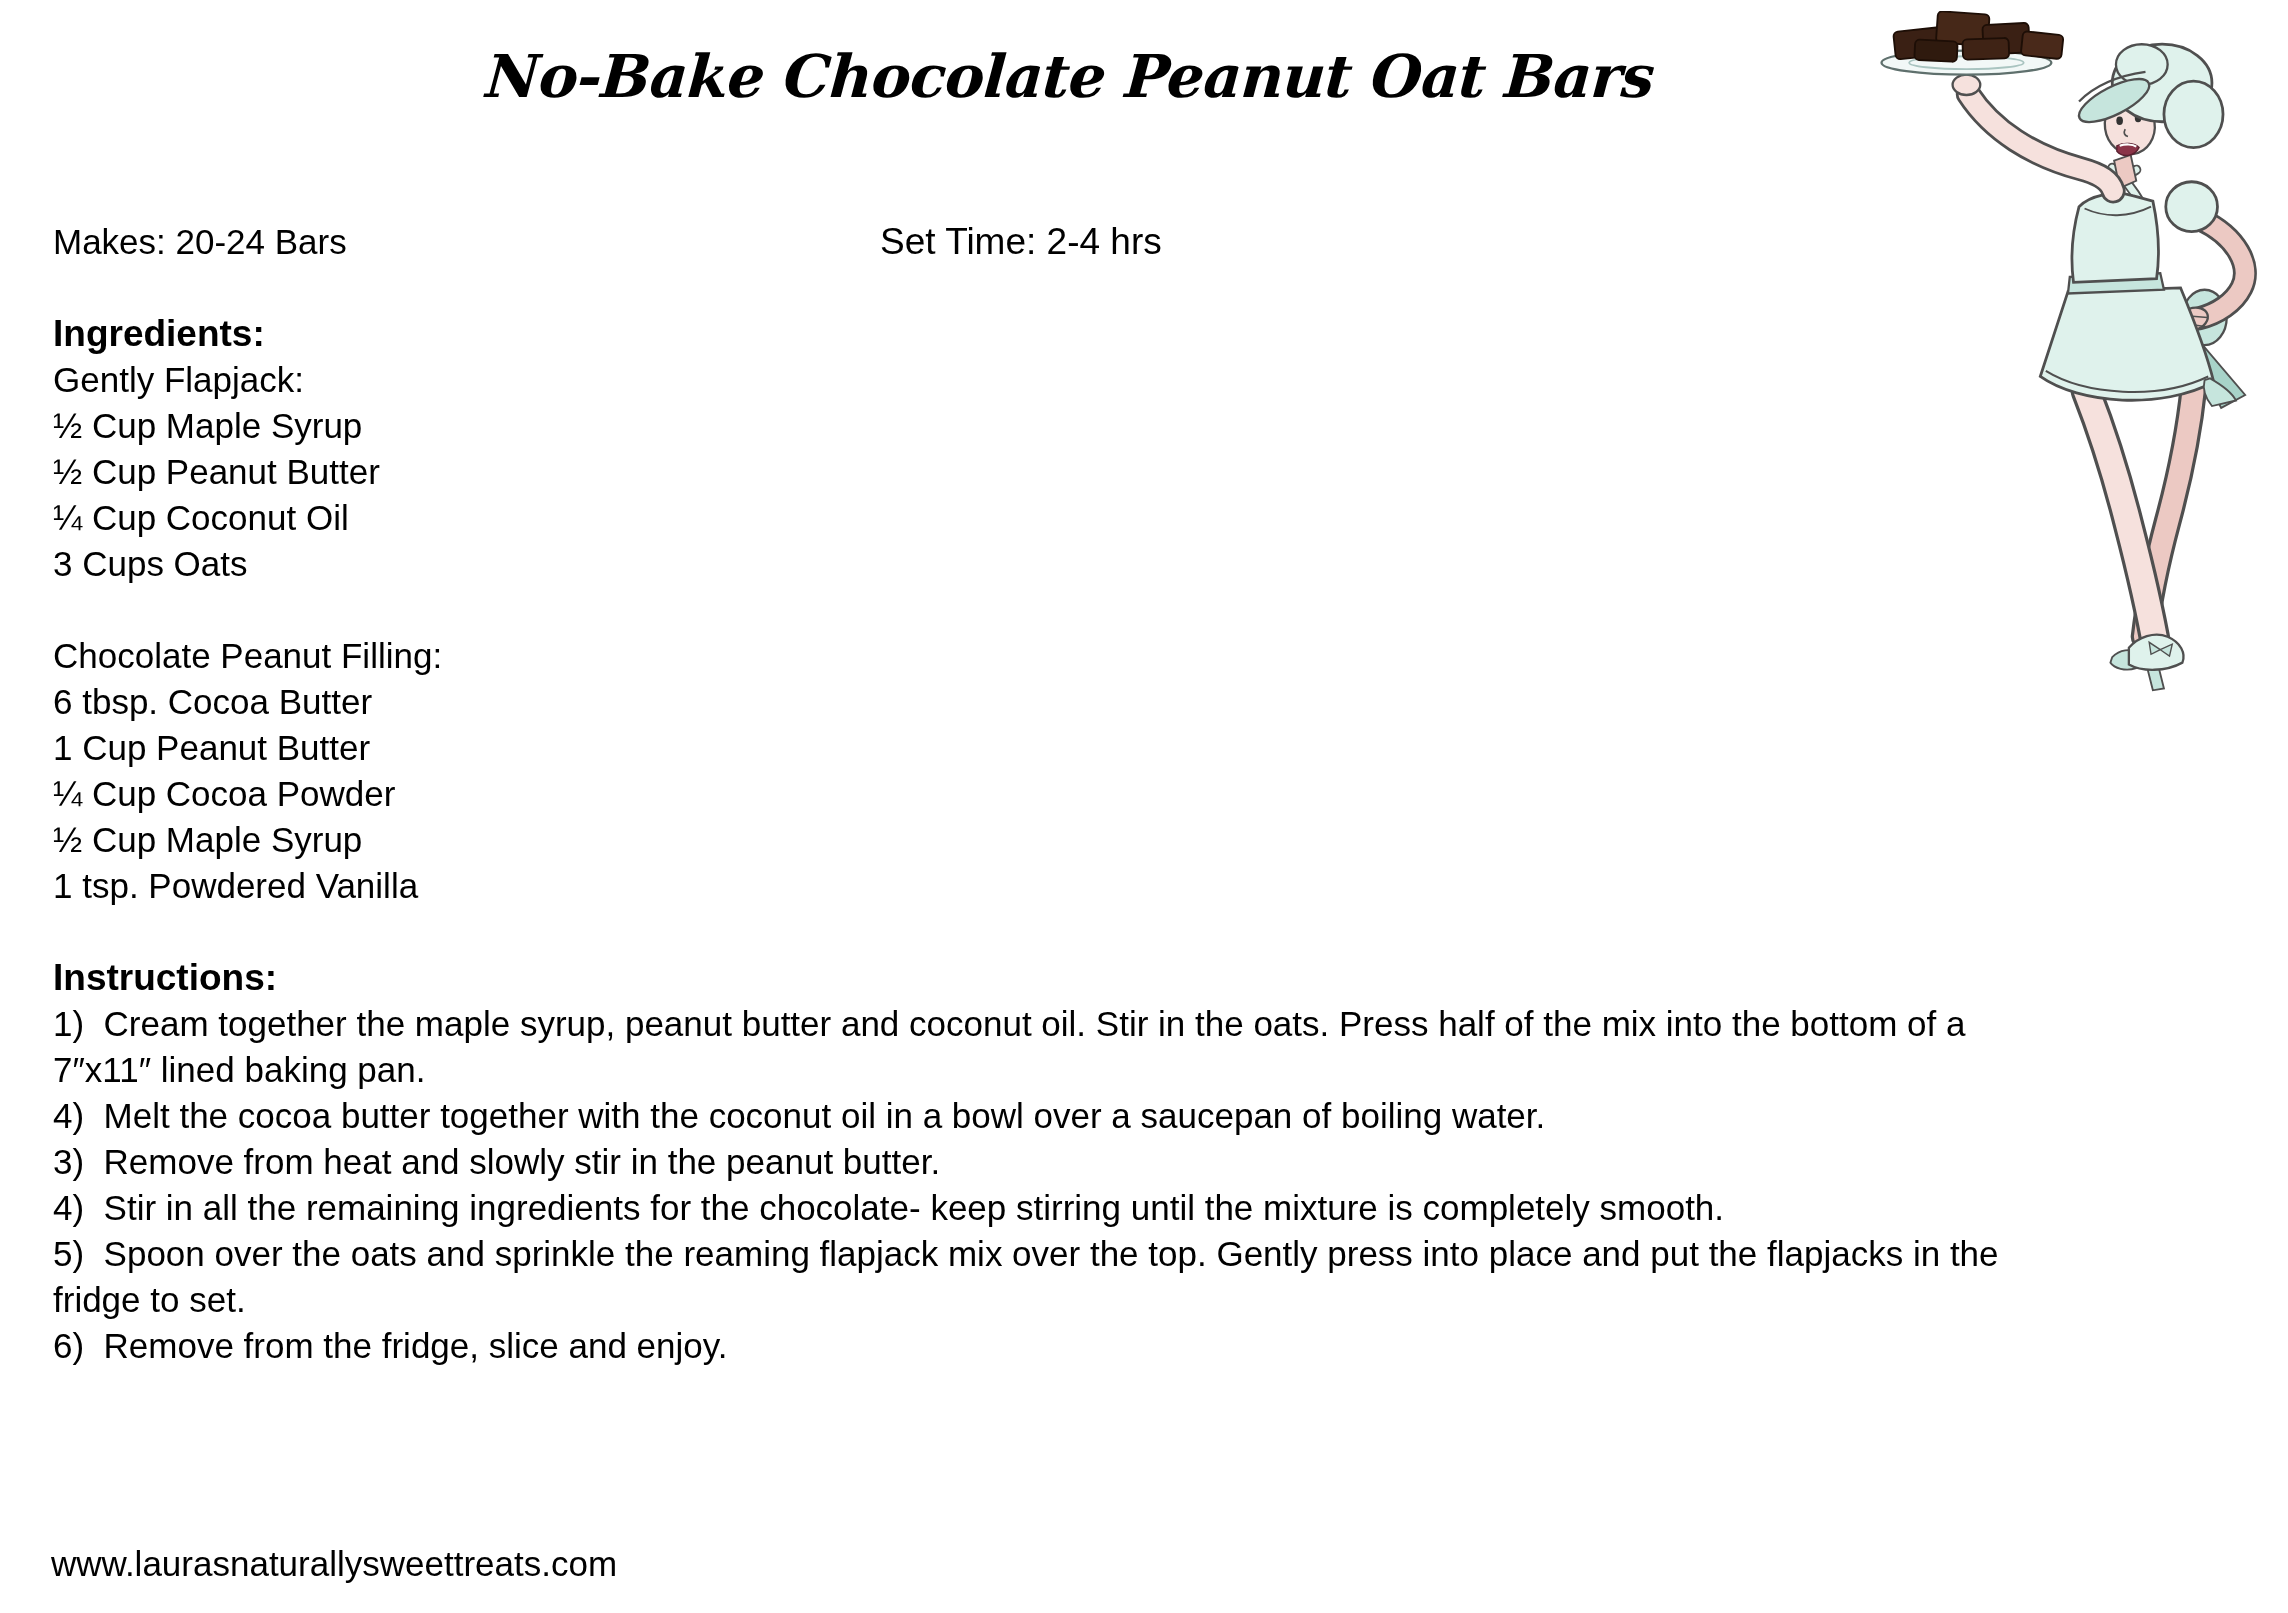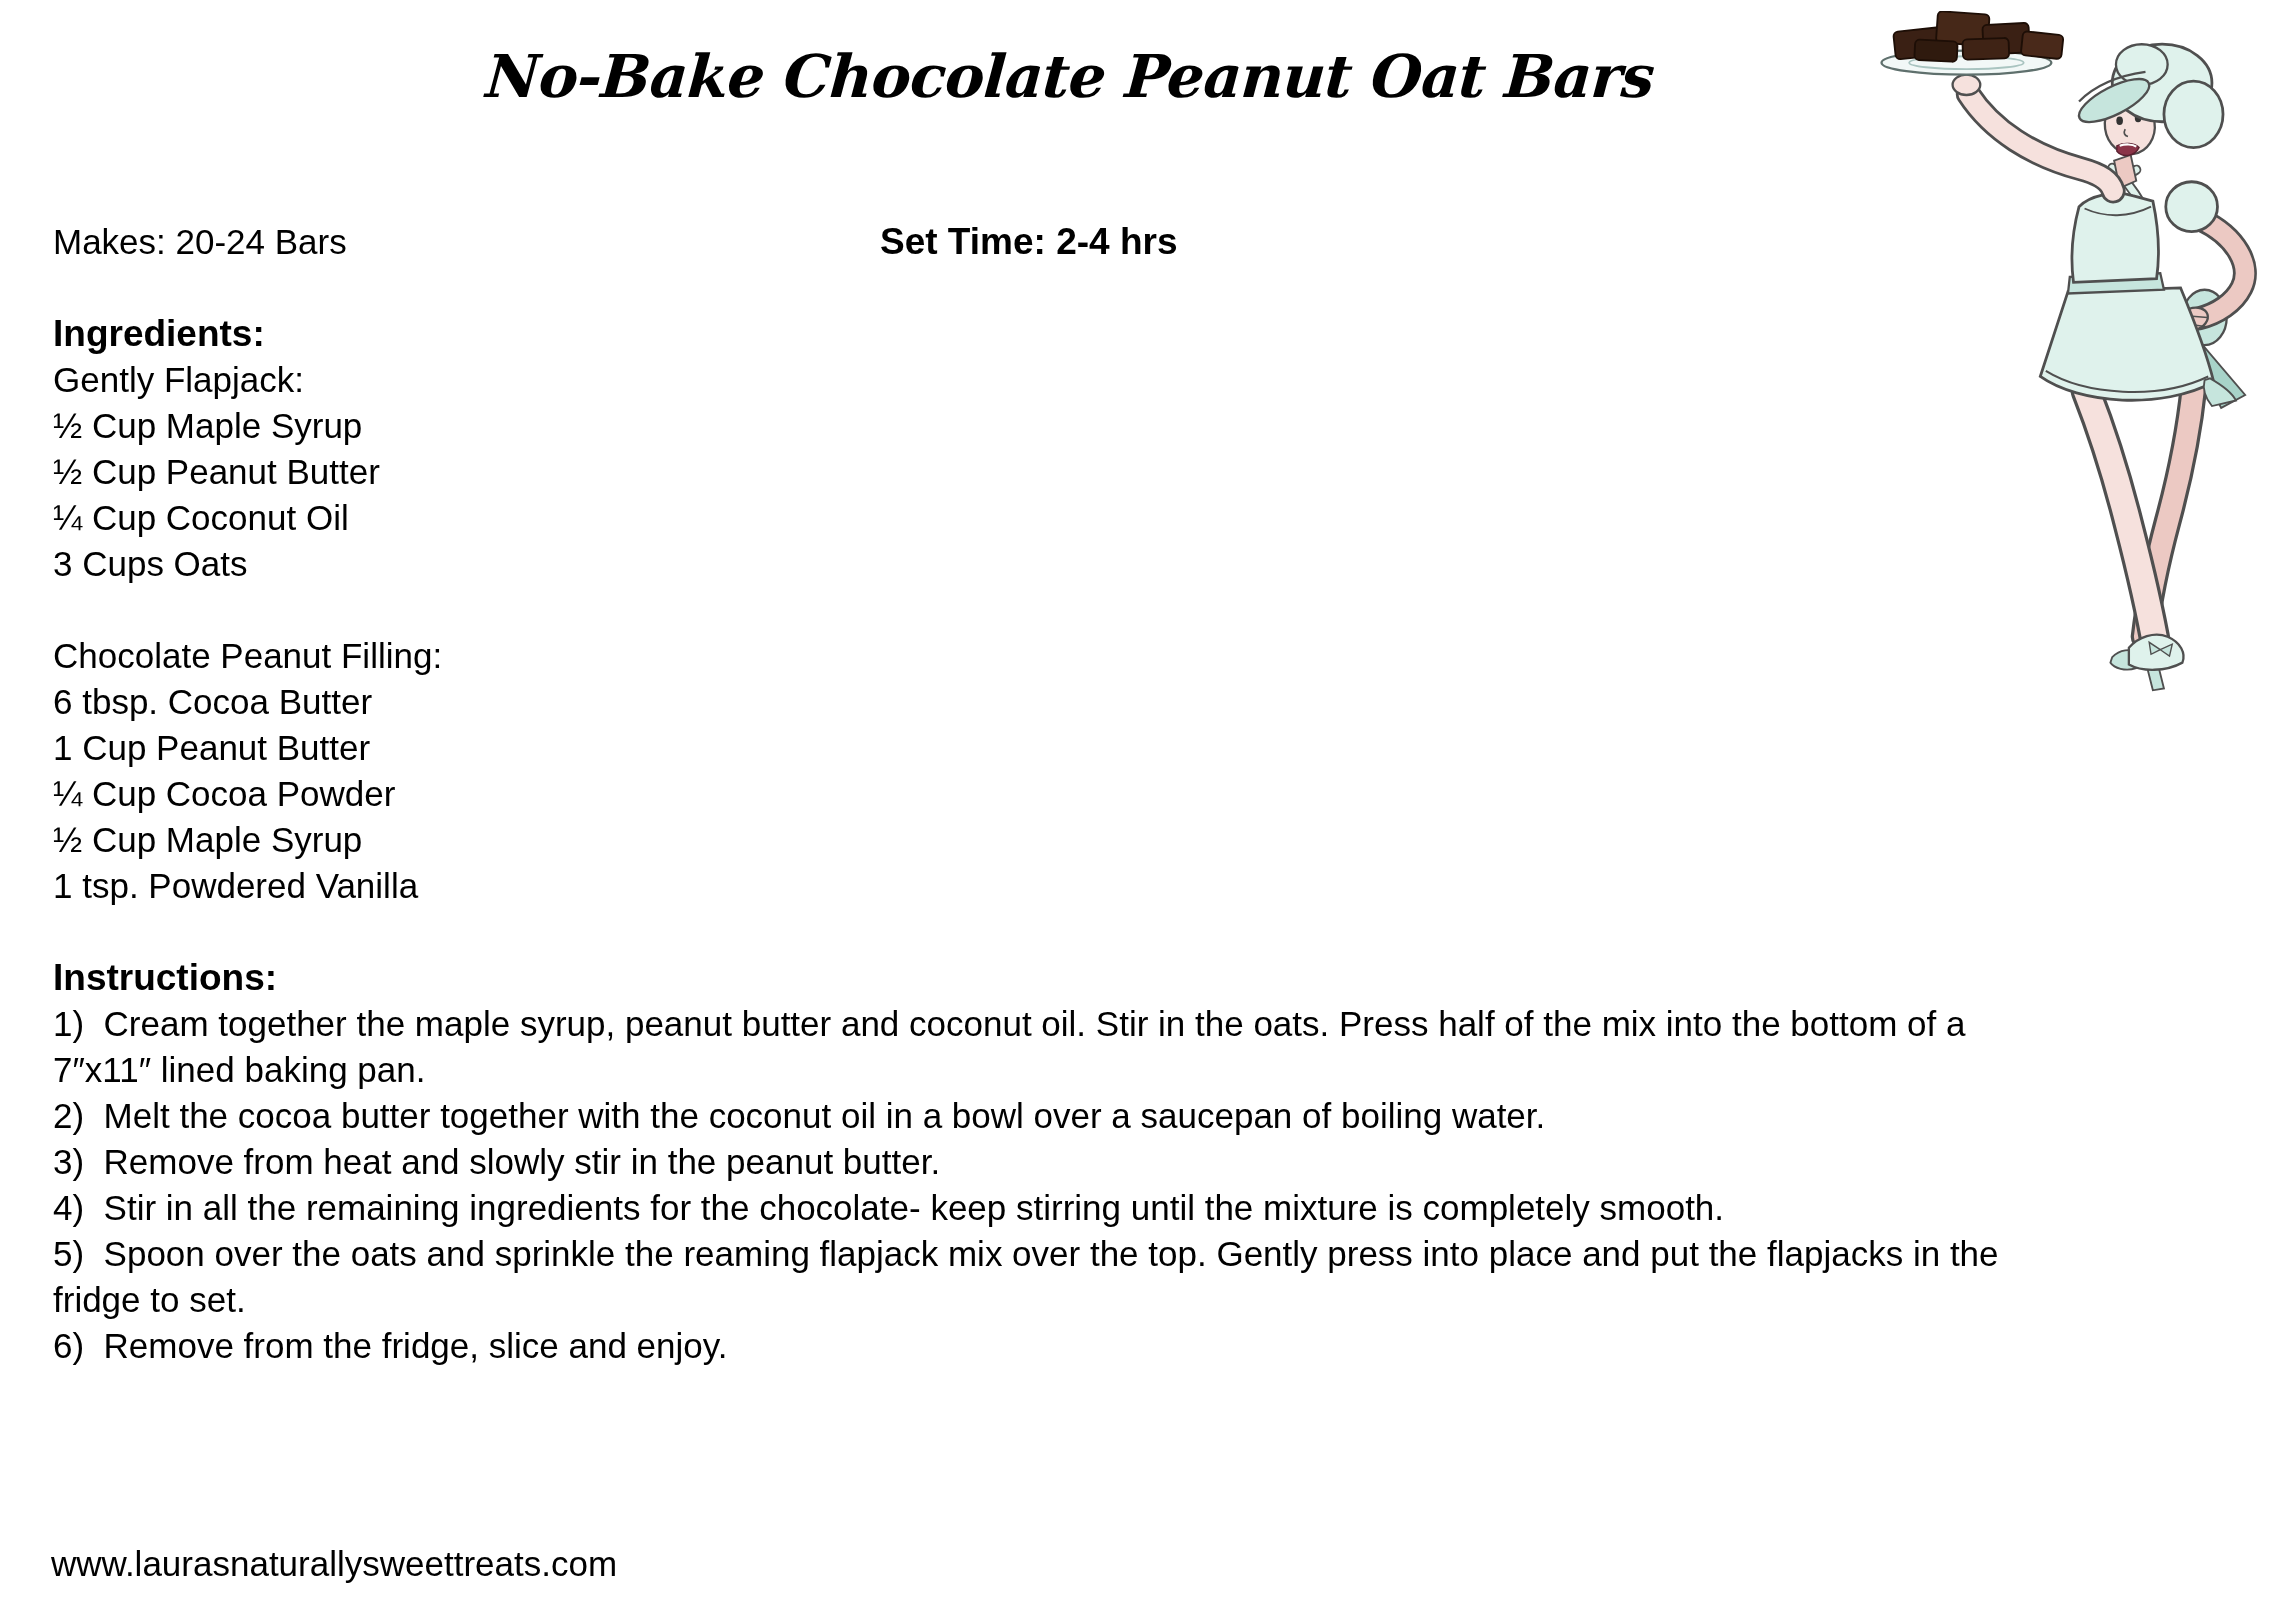--- a/index.html
+++ b/index.html
@@ -12,21 +12,21 @@
     position:absolute;left:461px;top:42px;width:1218px;
     text-align:center;white-space:nowrap;
     font-family:"DejaVu Serif",serif;font-style:italic;font-weight:700;
     font-size:59px;letter-spacing:-0.9px;transform:skewX(-4deg);
   }
   .textcol{position:absolute;left:53px;top:219px;width:2197px}
   .line{height:46px;line-height:46px;font-size:35px;white-space:pre}
   .b{font-weight:700;font-size:37px}
   .settime{
     position:absolute;left:880px;top:219px;height:46px;line-height:46px;
-    font-weight:700;font-size:37px;white-space:pre;
+    font-weight:400;font-size:37px;white-space:pre;
   }
   .site{position:absolute;left:51px;top:1541px;font-size:35px;line-height:46px}
   .figure{position:absolute;left:1837px;top:11px;width:425px;height:683px}
 </style>
 </head>
 <body>
 
 <div class="title">No-Bake Chocolate Peanut Oat Bars</div>
 
 <div class="settime">Set Time: 2-4 hrs</div>
@@ -47,21 +47,21 @@
   <div class="line">6 tbsp. Cocoa Butter</div>
   <div class="line">1 Cup Peanut Butter</div>
   <div class="line">¼ Cup Cocoa Powder</div>
   <div class="line">½ Cup Maple Syrup</div>
   <div class="line">1 tsp. Powdered Vanilla</div>
   <div class="line"></div>
 
   <div class="line b">Instructions:</div>
   <div class="line">1)  Cream together the maple syrup, peanut butter and coconut oil. Stir in the oats. Press half of the mix into the bottom of a</div>
   <div class="line">7″x11″ lined baking pan.</div>
-  <div class="line">2)  Melt the cocoa butter together with the coconut oil in a bowl over a saucepan of boiling water.</div>
+  <div class="line">4)  Melt the cocoa butter together with the coconut oil in a bowl over a saucepan of boiling water.</div>
   <div class="line">3)  Remove from heat and slowly stir in the peanut butter.</div>
   <div class="line">4)  Stir in all the remaining ingredients for the chocolate- keep stirring until the mixture is completely smooth.</div>
   <div class="line">5)  Spoon over the oats and sprinkle the reaming flapjack mix over the top. Gently press into place and put the flapjacks in the</div>
   <div class="line">fridge to set.</div>
   <div class="line">6)  Remove from the fridge, slice and enjoy.</div>
 </div>
 
 <div class="site">www.laurasnaturallysweettreats.com</div>
 
 <svg class="figure" viewBox="0 0 460 740" xmlns="http://www.w3.org/2000/svg" aria-hidden="true">

